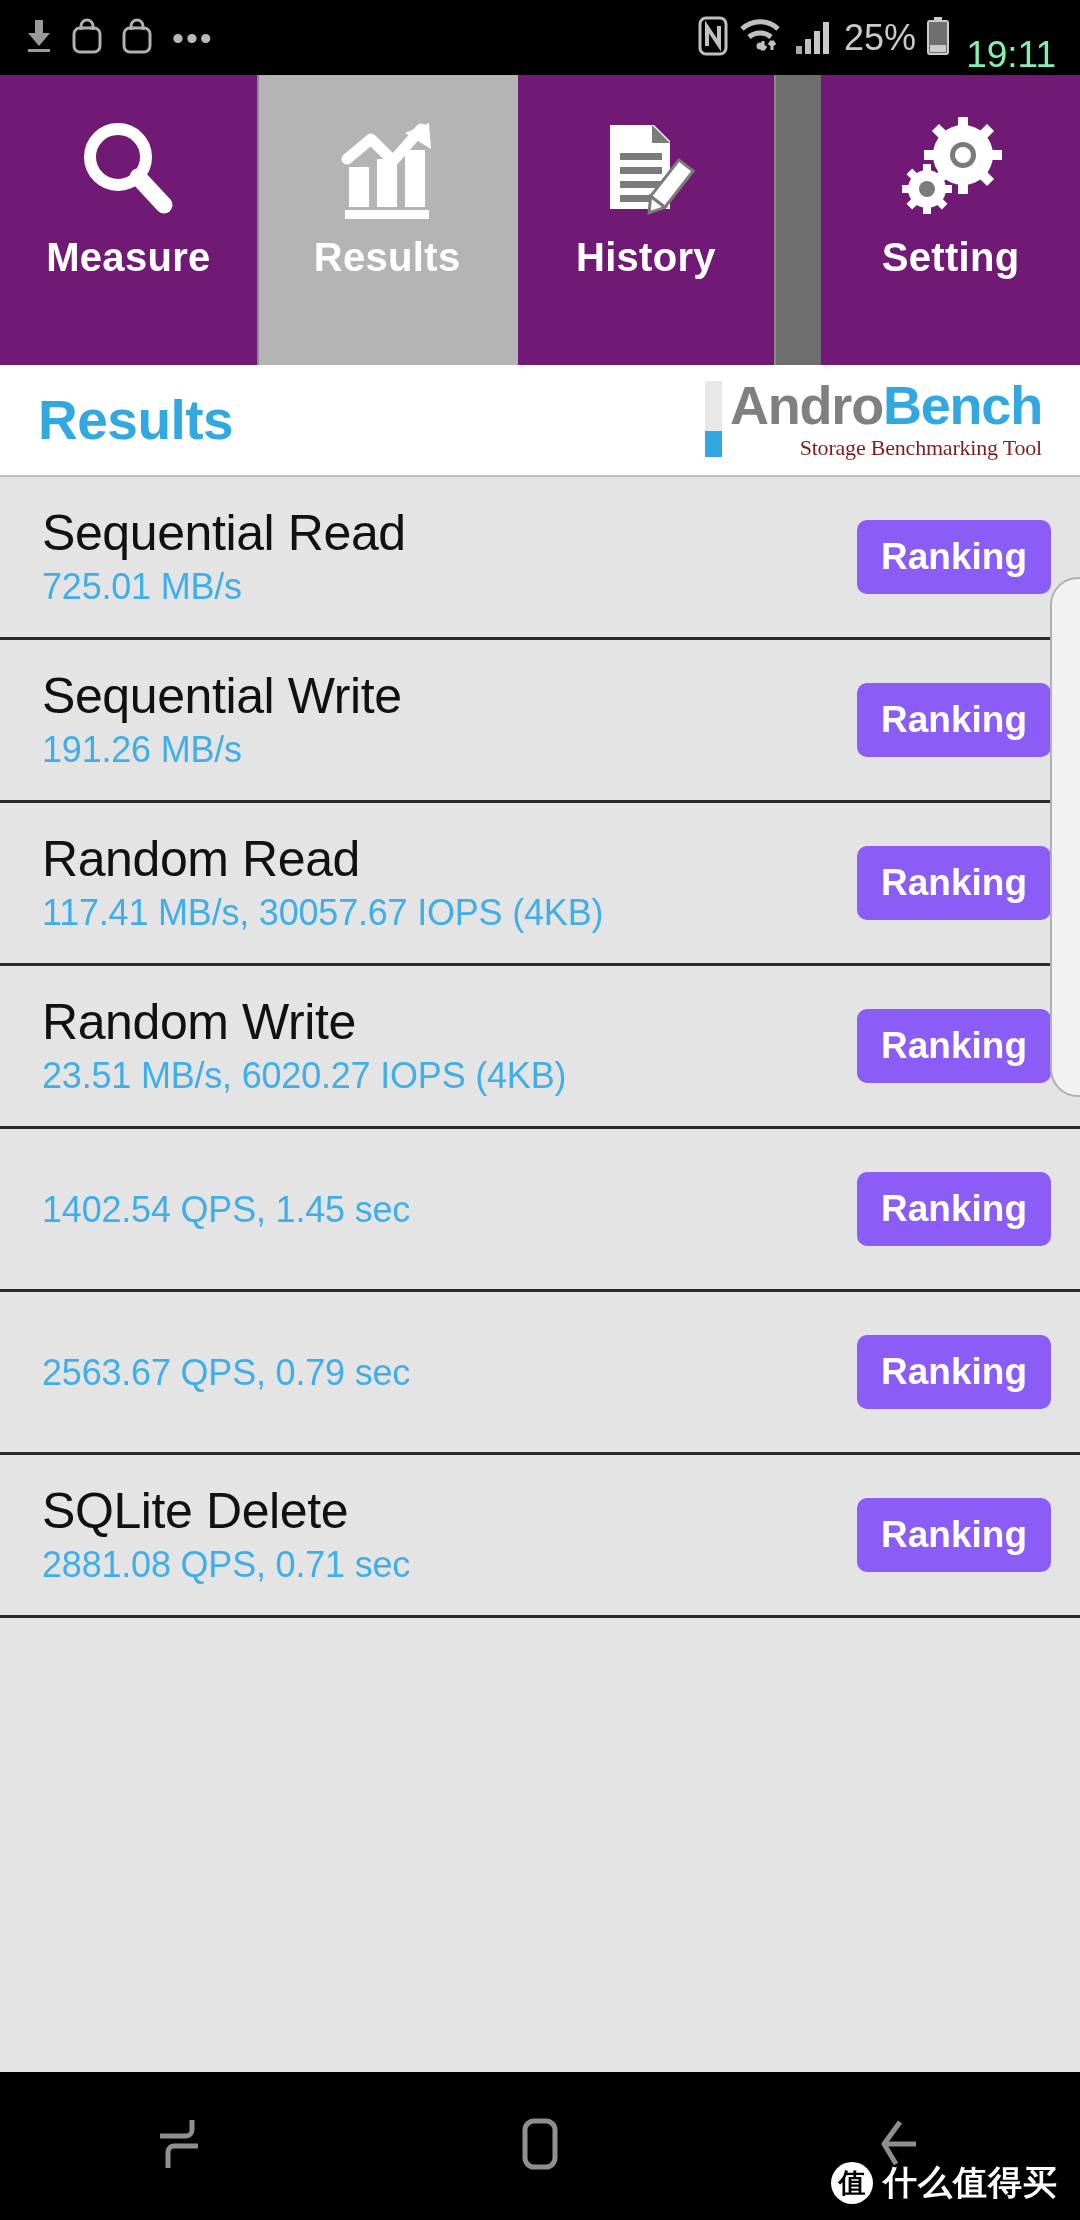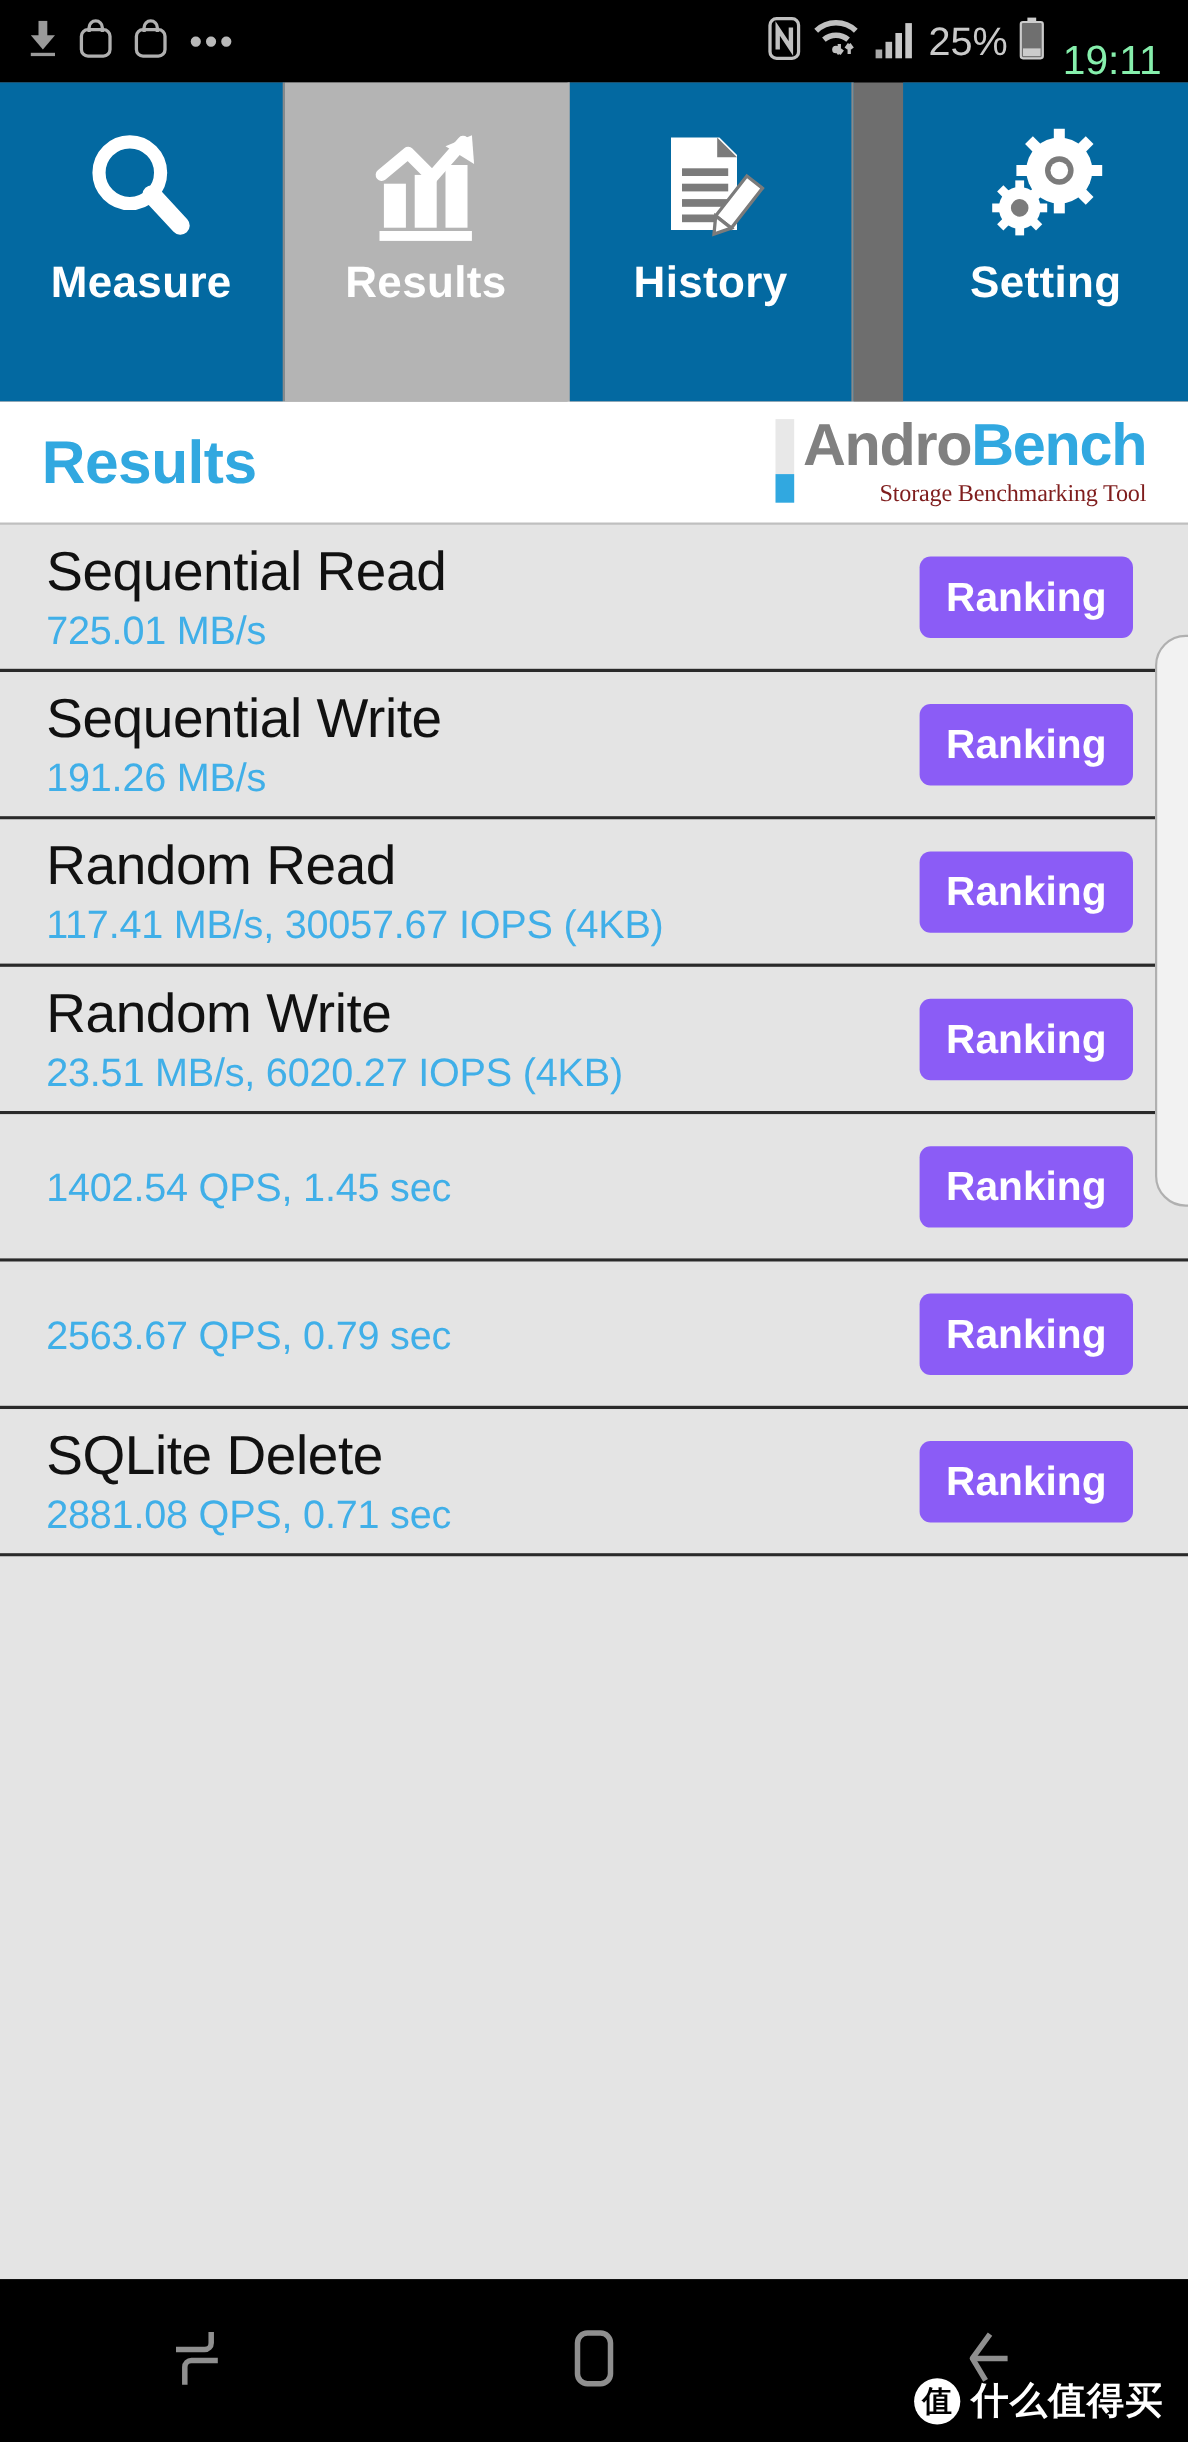--- a/index.html
+++ b/index.html
@@ -69,21 +69,21 @@
 
   
   .tabbar {
     display: flex;
     height: 290px;
     flex: 0 0 290px;
     background: #6e6e6e;
   }
   .tab {
     flex: 1 1 25%;
-    background: #0369a1;
+    background: #701a75;
     border-right: 2px solid #8a8a8a;
     display: flex;
     flex-direction: column;
     align-items: center;
     justify-content: flex-start;
     padding-top: 34px;
     box-sizing: border-box;
     position: relative;
   }
   .tab:last-child { border-right: none; margin-left: 45px; }
@@ -161,26 +161,26 @@
   }
 
   
   .list {
     background: #e4e4e4;
     flex: 1 1 auto;
     position: relative;
     overflow: hidden;
   }
   .row {
-    height: 134px;
+    height: 163px;
     border-bottom: 3px solid #2a2a2a;
     display: flex;
     align-items: center;
     justify-content: space-between;
-    padding: 0 50px 0 42px;
+    padding: 0 29px 0 42px;
     box-sizing: border-box;
     background: #e4e4e4;
   }
   .row-texts { display: flex; flex-direction: column; justify-content: center; }
   .row-title {
     color: #111111;
     font-size: 50px;
     font-family: "Liberation Sans", sans-serif;
     line-height: 58px;
     letter-spacing: -0.4px;

